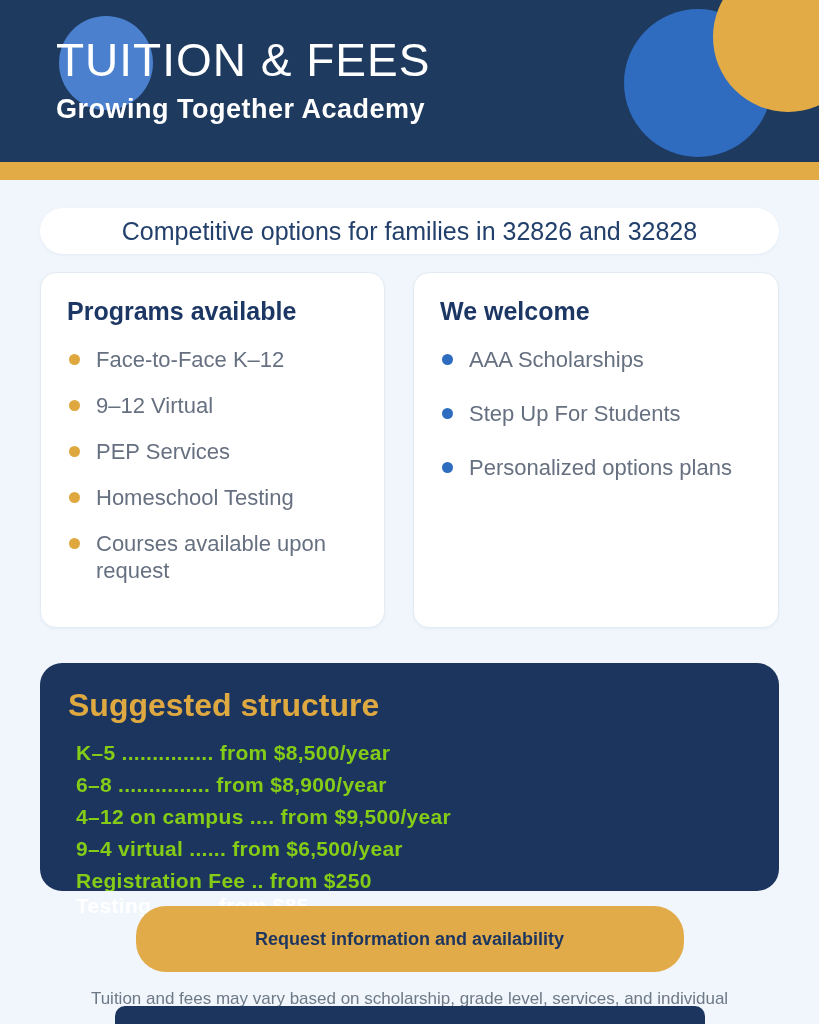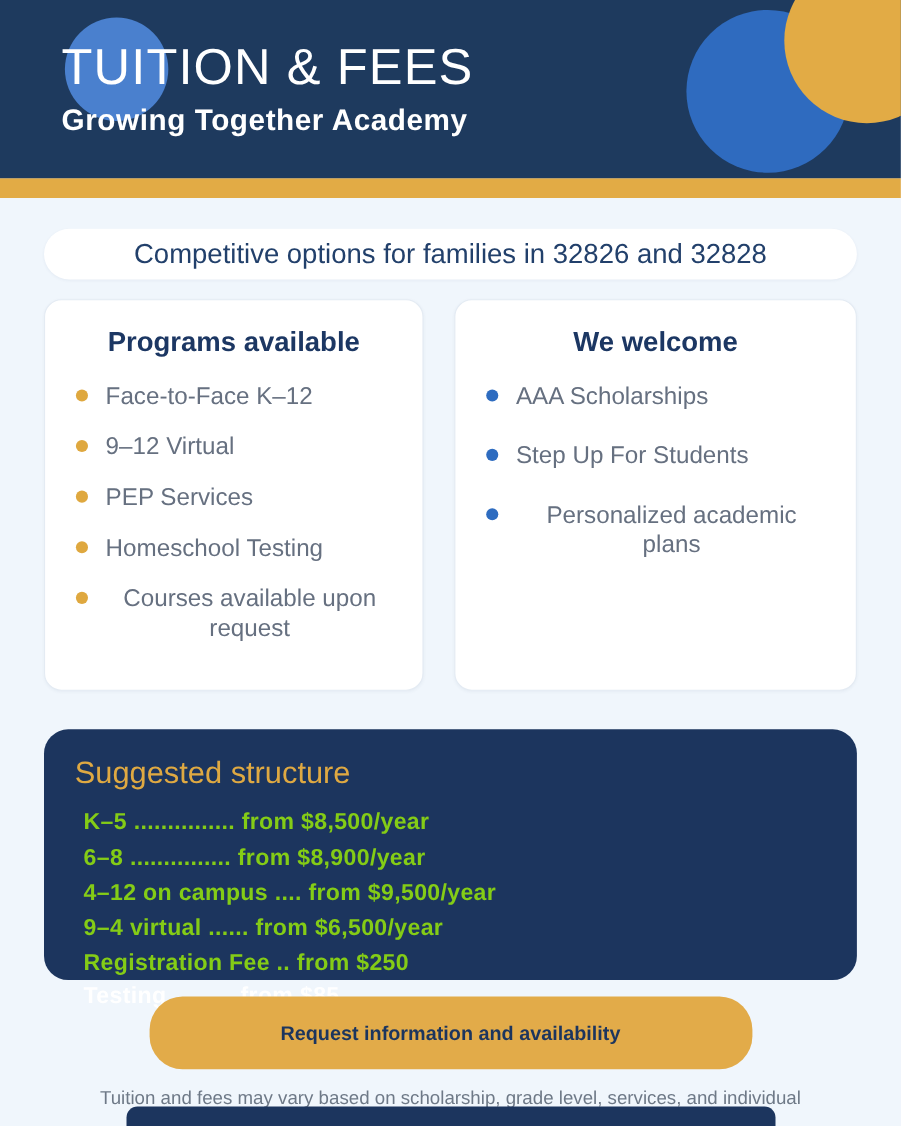--- a/index.html
+++ b/index.html
@@ -35,21 +35,21 @@
   .intro-card {
     margin-top:28px;
     background:#ffffff; border-radius:24px;
     padding:7px 60px;
     box-shadow:0 1px 3px rgba(30,58,94,0.06);
   }
   .intro-text {
     color:#22406b; font-size:25px; line-height:32px; text-align:center;
   }
 
-  .cards-row { display:flex; gap:28px; margin-top:18px;text-align:center; }
+  .cards-row { display:flex; gap:28px; margin-top:18px; }
   .card {
     background:#ffffff; border:1px solid #e4ebf3; border-radius:16px;
     padding:24px 26px; min-height:298px;
     box-shadow:0 1px 3px rgba(30,58,94,0.05);
   }
   .card-programs { width:345px; flex:none; }
   .card-welcome  { flex:1; }
   .card-title {
     color:#1c3763; font-size:25px; font-weight:700; margin-bottom:20px;
   }
@@ -68,21 +68,21 @@
   .bullet-blue { background:#2e6cc0; }
 
   
   .pricing-card {
     margin-top:35px;
     background:#1c355e; border-radius:22px;
     height:228px; padding:24px 28px 0 28px;
     overflow:hidden;
   }
   .pricing-title {
-    color:#dfa942; font-size:28px; font-weight:400; margin-bottom:13px;
+    color:#dfa942; font-size:32px; font-weight:700; margin-bottom:13px;
   }
   .pricing-row {
     color:#84cc16; font-size:21px; font-weight:700;
     line-height:32px; padding-left:8px; letter-spacing:0.3px;
     white-space:nowrap;
   }
   .pricing-row-overflow {
     margin-top:3px; padding-left:36px;
     color:#ffffff; font-size:21px; font-weight:700; letter-spacing:0.3px;
   }
@@ -160,21 +160,21 @@
         <li>
           <span class="bullet bullet-blue"></span>
           <span>AAA Scholarships</span>
         </li>
         <li>
           <span class="bullet bullet-blue"></span>
           <span>Step Up For Students</span>
         </li>
         <li>
           <span class="bullet bullet-blue"></span>
-          <span>Personalized academic plans</span>
+          <span>Personalized options plans</span>
         </li>
       </ul>
     </div>
   </div>
 
   <div class="pricing-card">
     <div class="pricing-title">Suggested structure</div>
     <div class="pricing-row">K–5 ............... from $8,500/year</div>
     <div class="pricing-row">6–8 ............... from $8,900/year</div>
     <div class="pricing-row">4–12 on campus .... from $9,500/year</div>

